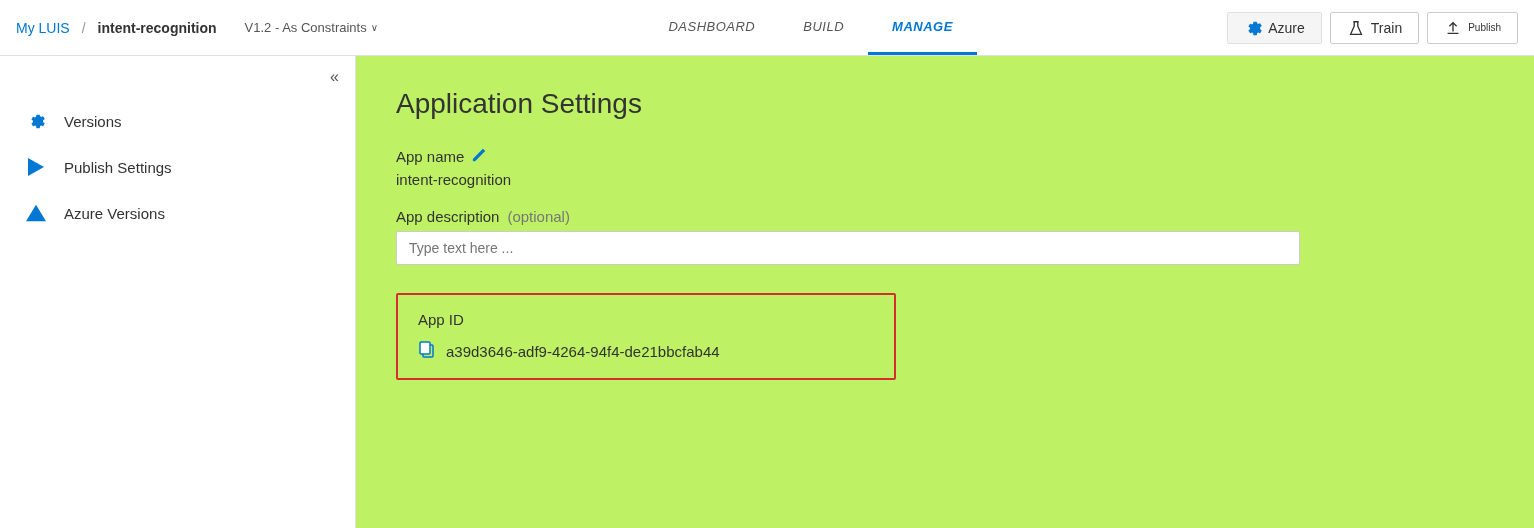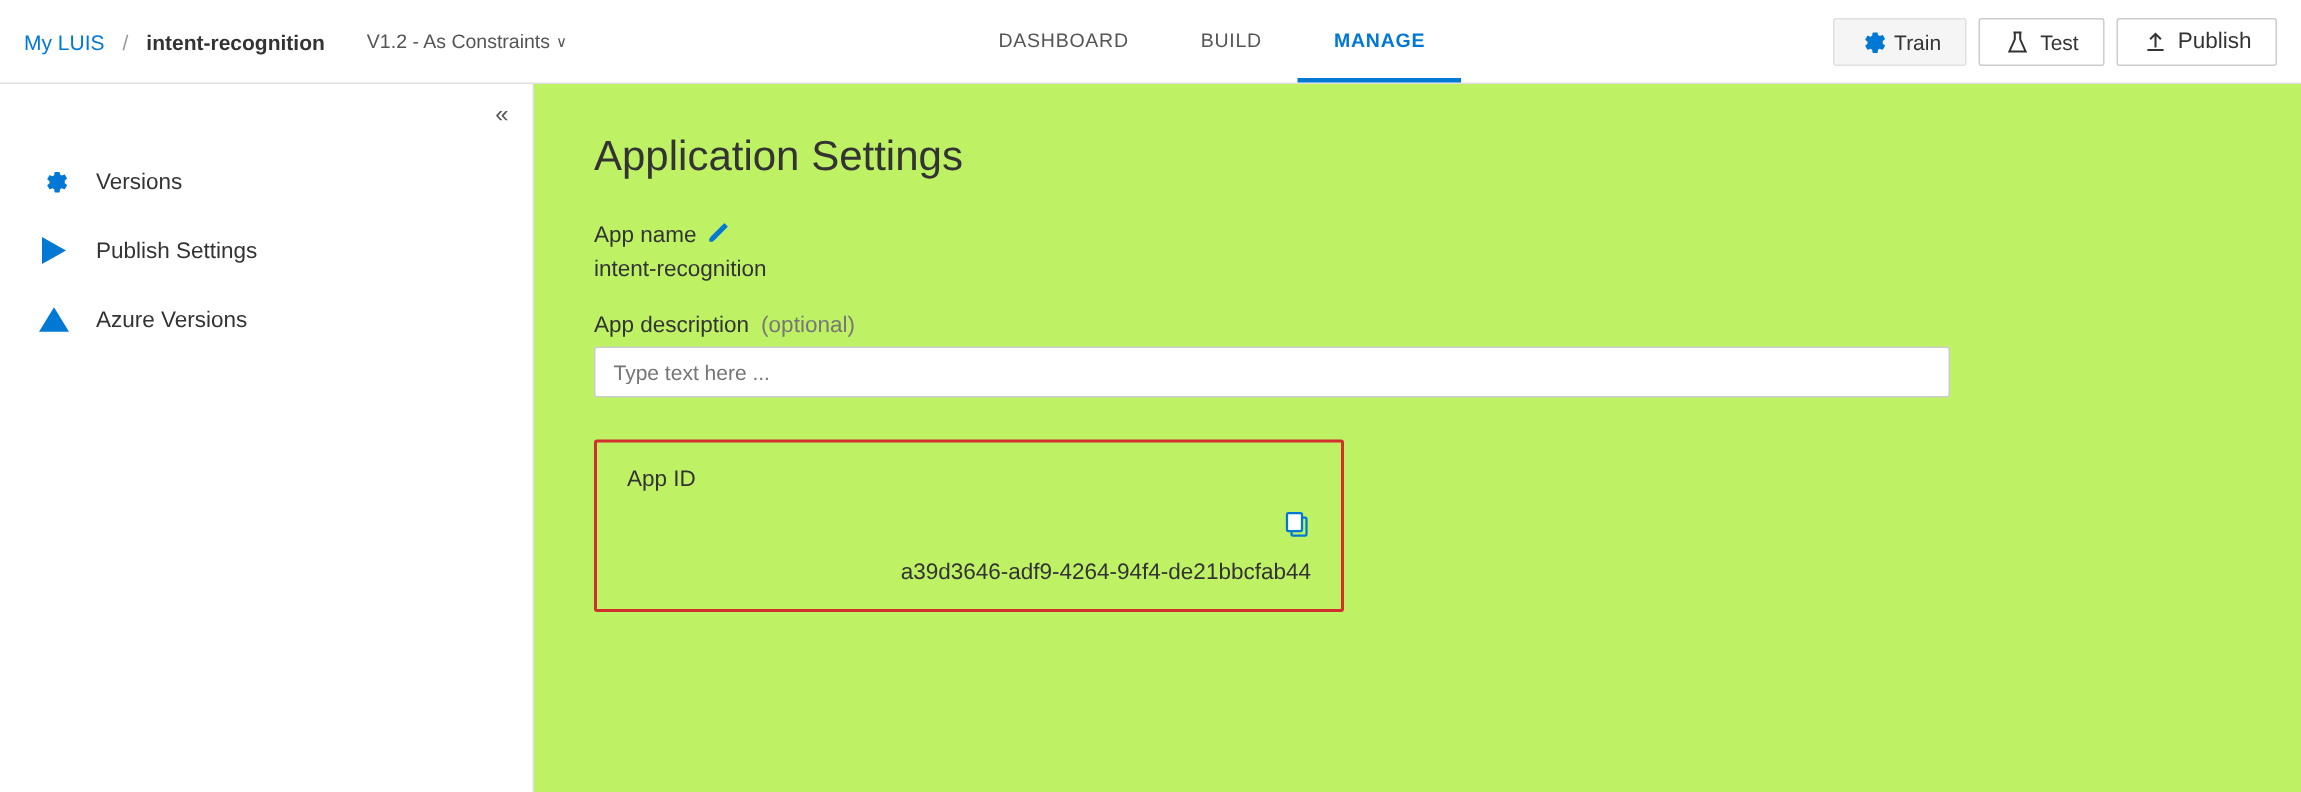--- a/index.html
+++ b/index.html
@@ -39,20 +39,21 @@
     }
     .nav-brand .version-badge .chevron { font-size: 10px; color: #555; }
 
     .nav-tabs {
       display: flex;
       align-items: stretch;
       height: 100%;
       flex: 1;
       justify-content: center;
       gap: 0;
+      font-style: italic;
     }
     .nav-tab {
       display: flex;
       align-items: center;
       padding: 0 24px;
       height: 100%;
       font-size: 15px;
       font-weight: 500;
       color: #555;
       cursor: pointer;
@@ -99,21 +100,21 @@
     }
     .btn-publish {
       display: flex;
       align-items: center;
       gap: 6px;
       padding: 6px 16px;
       border: 1px solid #ccc;
       background: #fff;
       color: #333;
       cursor: pointer;
-      font-size: 15px;
+      font-size: 10px;
       border-radius: 2px;
     }
 
     
     .main-layout {
       display: flex;
       height: calc(528px - 56px);
     }
 
     
@@ -196,25 +197,24 @@
       min-width: 500px;
       margin-top: 8px;
     }
     .app-id-label {
       font-size: 15px;
       color: #333;
       margin-bottom: 12px;
     }
     .app-id-value {
       display: flex;
-      align-items: flex-end;
+      align-items: center;
       gap: 10px;
       font-size: 15px;
       color: #333;
-      flex-direction: column;
     }
     .copy-icon { color: #0078d4; cursor: pointer; font-size: 16px; }
 
     
     .gear-svg { width: 18px; height: 18px; fill: #0078d4; }
     .play-svg { width: 16px; height: 18px; fill: #0078d4; }
     .triangle-svg { width: 20px; height: 18px; fill: #0078d4; }
     .grid-svg { width: 18px; height: 18px; fill: #0078d4; }
   </style>
 </head>
@@ -236,27 +236,27 @@
     <div class="nav-tab">DASHBOARD</div>
     <div class="nav-tab">BUILD</div>
     <div class="nav-tab active">MANAGE</div>
   </div>
 
   <div class="nav-actions">
     <button class="btn-train">
       <svg class="gear-svg" viewBox="0 0 20 20">
         <path d="M10 13a3 3 0 1 0 0-6 3 3 0 0 0 0 6zm7.94-2.27a8 8 0 0 0 .06-.73 8 8 0 0 0-.06-.73l1.57-1.23a.4.4 0 0 0 .09-.5l-1.5-2.6a.4.4 0 0 0-.48-.18l-1.85.74a7.7 7.7 0 0 0-1.26-.73L14.2 3.4a.4.4 0 0 0-.4-.4h-3a.4.4 0 0 0-.39.34l-.28 1.97a7.7 7.7 0 0 0-1.26.73l-1.85-.74a.4.4 0 0 0-.48.17l-1.5 2.6a.39.39 0 0 0 .1.51l1.56 1.23a8.1 8.1 0 0 0-.05.73 8 8 0 0 0 .05.73L5.14 12.5a.4.4 0 0 0-.1.5l1.5 2.6c.1.17.3.23.49.17l1.85-.74c.4.27.82.5 1.26.73l.28 1.97c.05.2.22.34.4.34h3c.19 0 .35-.14.39-.34l.28-1.97c.44-.22.86-.46 1.26-.73l1.85.74c.18.07.39 0 .48-.17l1.5-2.6a.4.4 0 0 0-.1-.51l-1.56-1.23z"></path>
       </svg>
-      <span>Train</span>
+      <span>Azure</span>
     </button>
     <button class="btn-test">
       <svg width="18" height="18" viewBox="0 0 20 20" fill="none" stroke="#333" stroke-width="1.5">
         <path d="M7 3h6M8 3v5l-4 9h12l-4-9V3"></path>
       </svg>
-      <span>Test</span>
+      <span>Train</span>
     </button>
     <button class="btn-publish">
       <svg width="18" height="18" viewBox="0 0 20 20" fill="none" stroke="#333" stroke-width="1.5">
         <path d="M10 14V4M6 8l4-4 4 4M4 16h12"></path>
       </svg>
       <span>Publish</span>
     </button>
   </div>
 </div>
 

